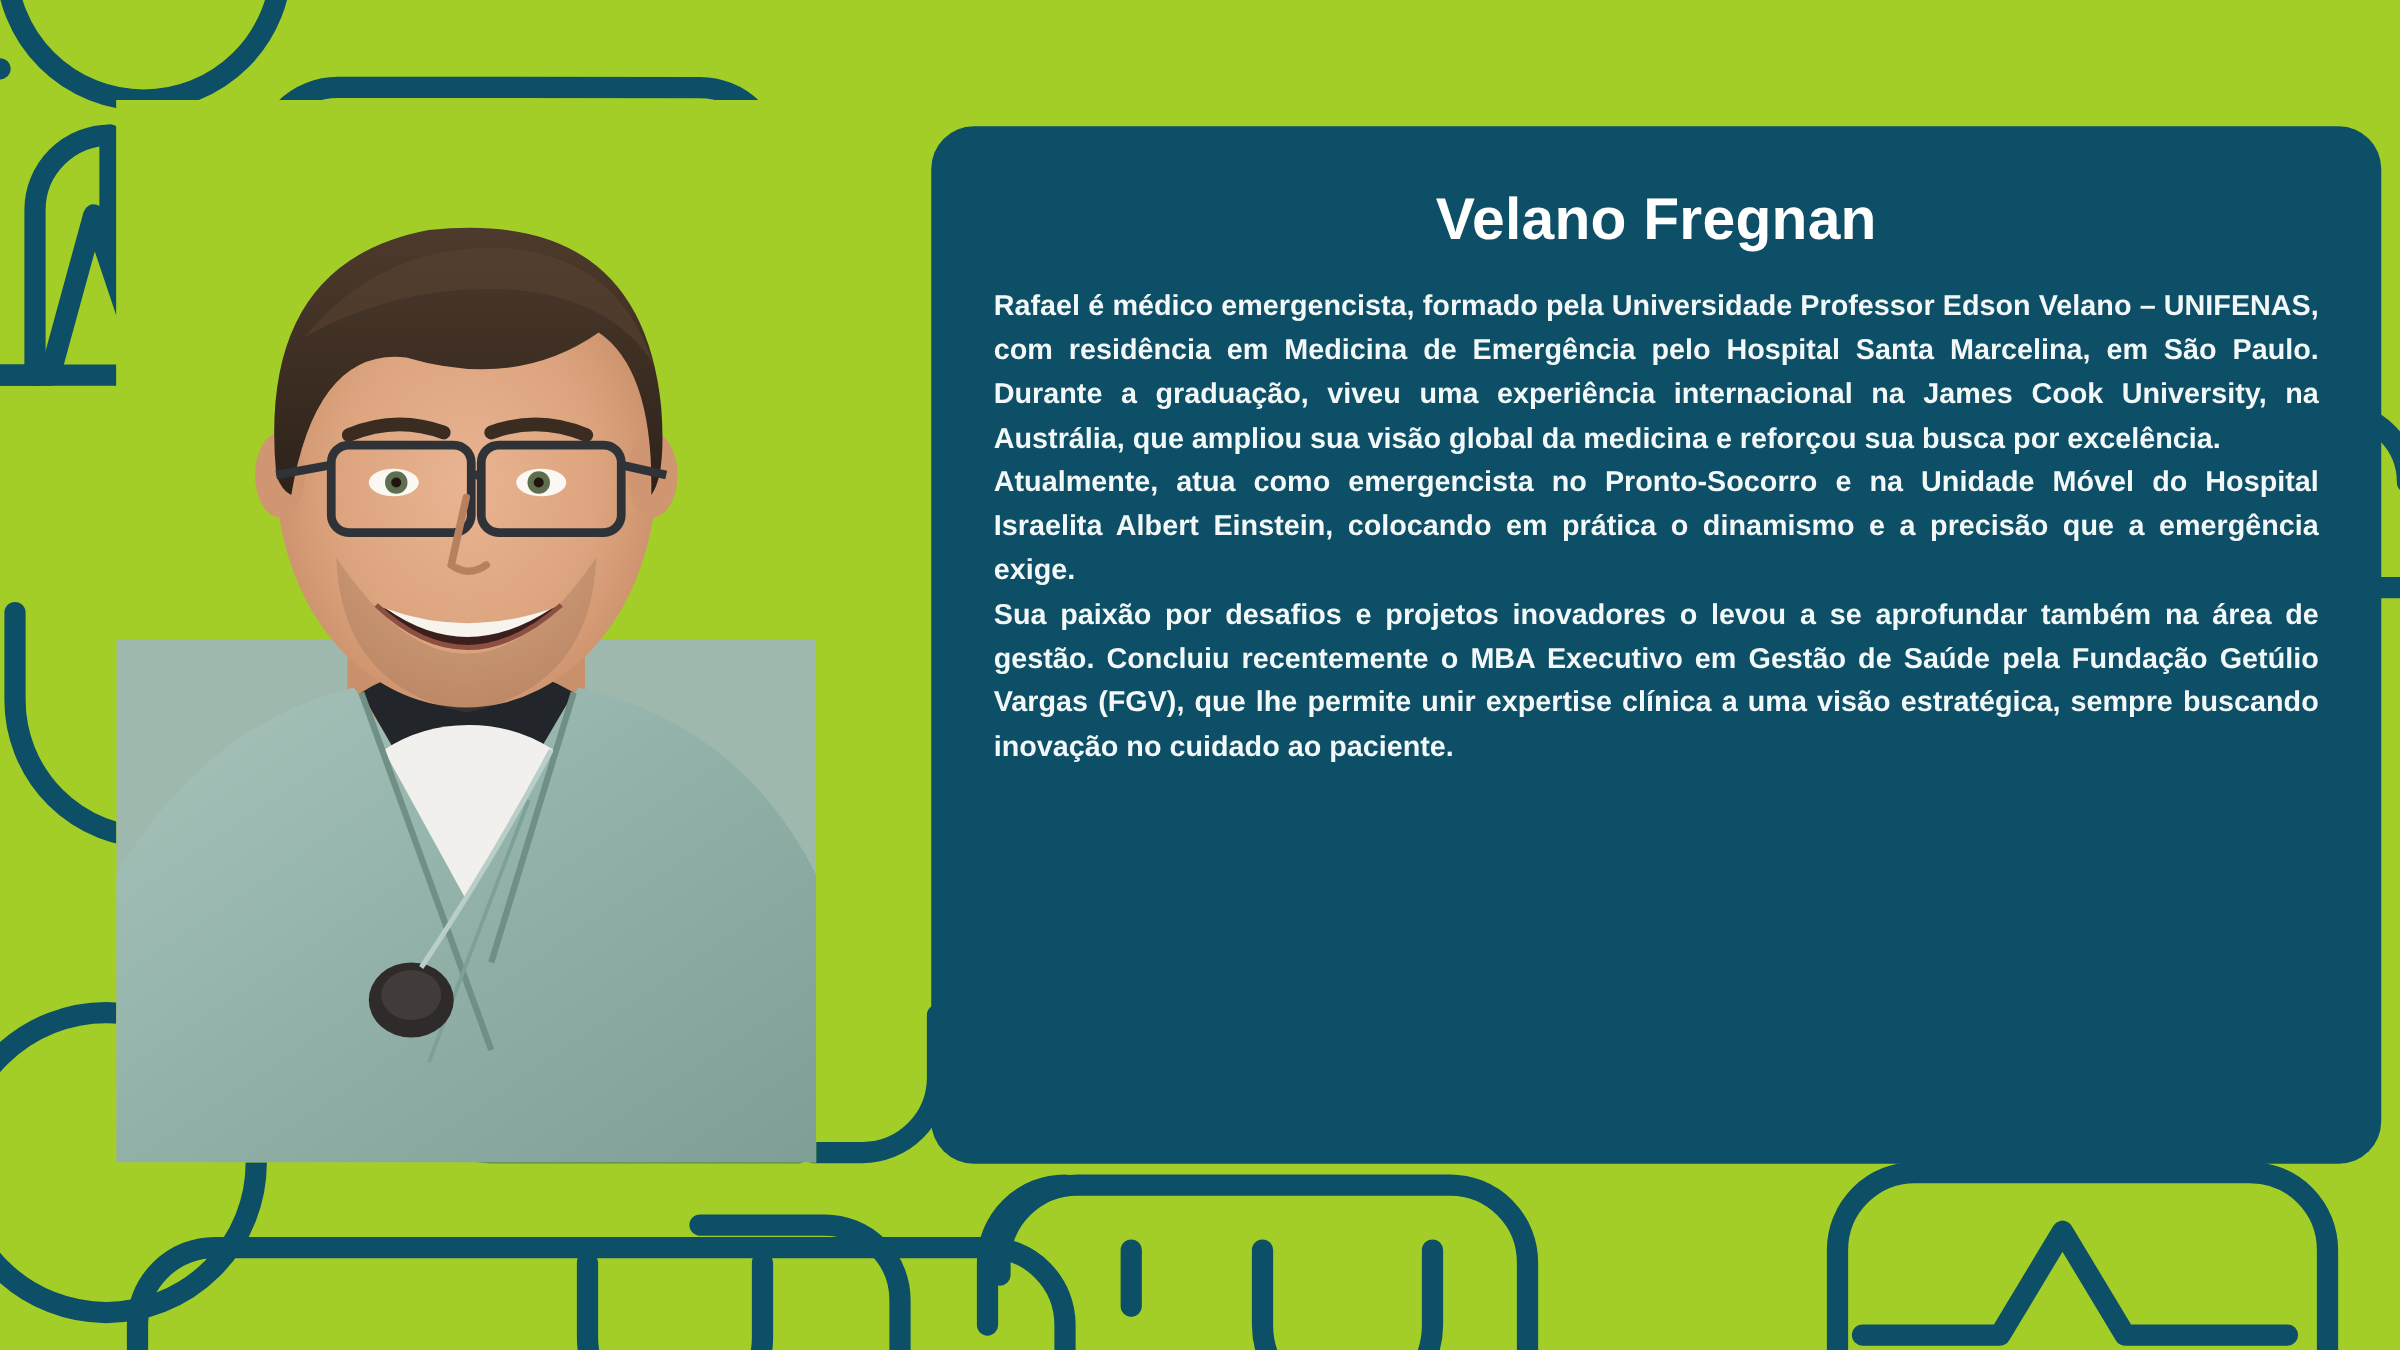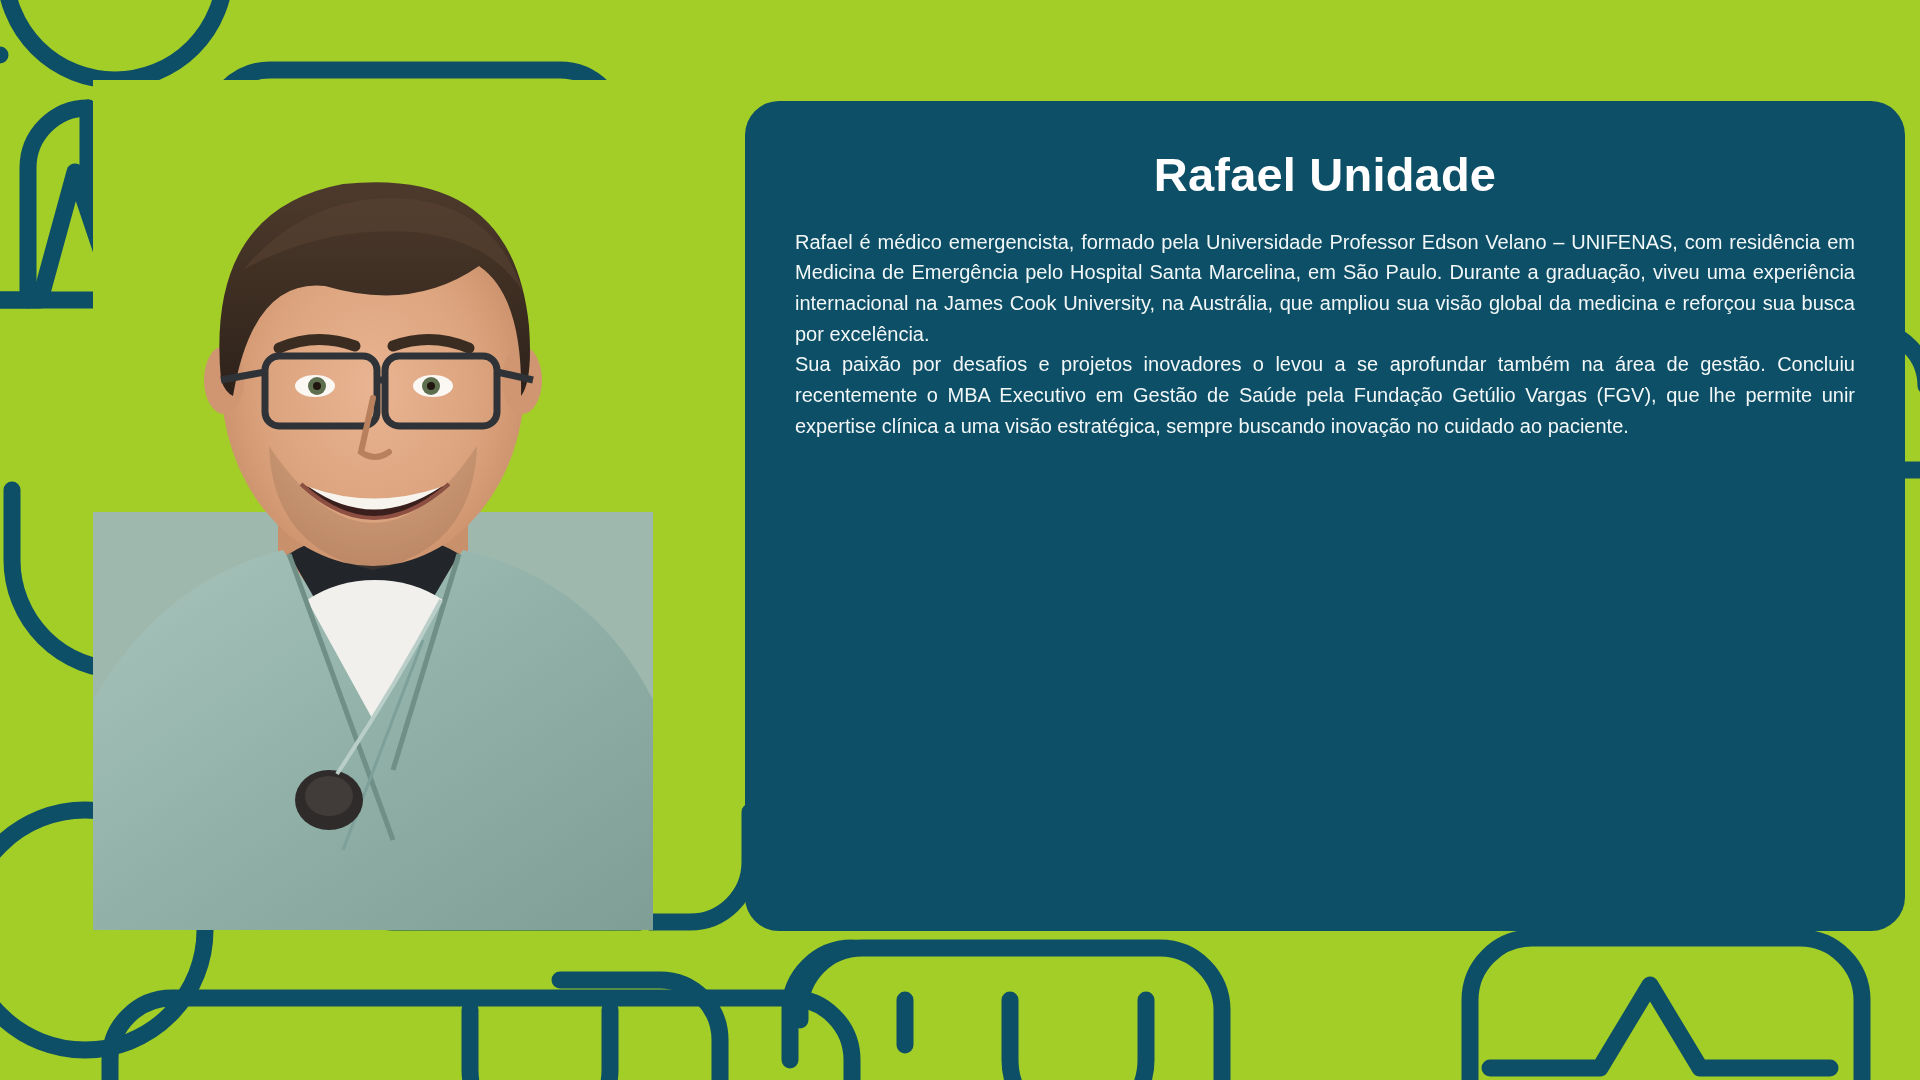--- a/index.html
+++ b/index.html
@@ -27,24 +27,24 @@
     box-sizing:border-box;
     padding:34px 50px 30px 50px;
     display:flex;flex-direction:column;
   }
   #card-title{
     color:#ffffff;font-size:47px;font-weight:bold;text-align:center;
     letter-spacing:.2px;margin:14px 0 26px 0;line-height:1.1;
     font-family:"Liberation Sans","DejaVu Sans",sans-serif;
   }
   #bio{
-    color:#f2f7f8;font-size:20px;line-height:1.535;
+    color:#f2f7f8;font-size:23px;line-height:1.535;
     text-align:justify;text-justify:inter-word;
     font-family:"Liberation Sans","DejaVu Sans",sans-serif;
-    font-weight:400;
+    font-weight:700;
   }
   #bio p{margin:0 0 0 0;padding:0;text-align:justify;}
   #bio p:last-child{text-align:justify;}
 </style>
 </head>
 <body>
 
 <div id="stage">
 
   <svg id="bg-pattern" viewBox="0 0 1920 1080" preserveAspectRatio="none" aria-hidden="true">
@@ -171,20 +171,21 @@
         <path d="M208 404 Q280 472 356 404 Q280 436 208 404 Z" fill="#3a1f1c"></path>
         <path d="M216 407 Q280 452 348 407 Q280 430 216 407 Z" fill="#f7f4ee"></path>
         <path d="M208 404 Q280 472 356 404" stroke="#8c4f42" stroke-width="4" fill="none"></path>
 
         <path d="M176 366 Q280 520 384 366 Q380 470 280 490 Q180 470 176 366 Z" fill="#7d5c46" opacity=".22"></path>
       </g>
     </svg>
   </div>
 
   <div id="info-card">
-    <h1 id="card-title">Rafael Unidade</h1>
+    <h1 id="card-title">Velano Fregnan</h1>
     <div id="bio">
       <p>Rafael é médico emergencista, formado pela Universidade Professor Edson Velano – UNIFENAS, com residência em Medicina de Emergência pelo Hospital Santa Marcelina, em São Paulo. Durante a graduação, viveu uma experiência internacional na James Cook University, na Austrália, que ampliou sua visão global da medicina e reforçou sua busca por excelência.</p>
+      <p>Atualmente, atua como emergencista no Pronto-Socorro e na Unidade Móvel do Hospital Israelita Albert Einstein, colocando em prática o dinamismo e a precisão que a emergência exige.</p>
       <p>Sua paixão por desafios e projetos inovadores o levou a se aprofundar também na área de gestão. Concluiu recentemente o MBA Executivo em Gestão de Saúde pela Fundação Getúlio Vargas (FGV), que lhe permite unir expertise clínica a uma visão estratégica, sempre buscando inovação no cuidado ao paciente.</p>
     </div>
   </div>
 
 </div>
 
 </body></html>

